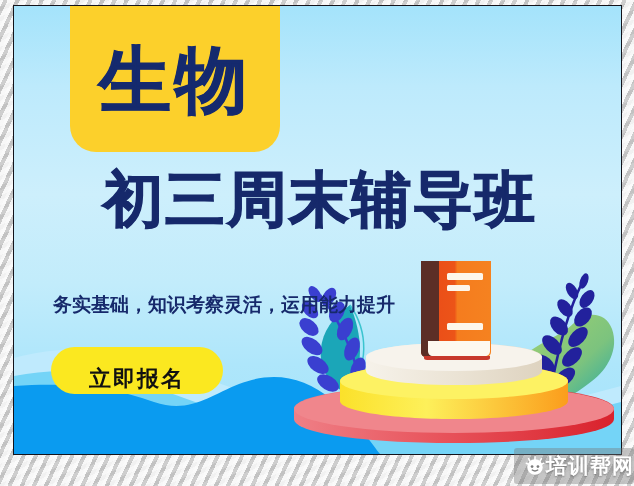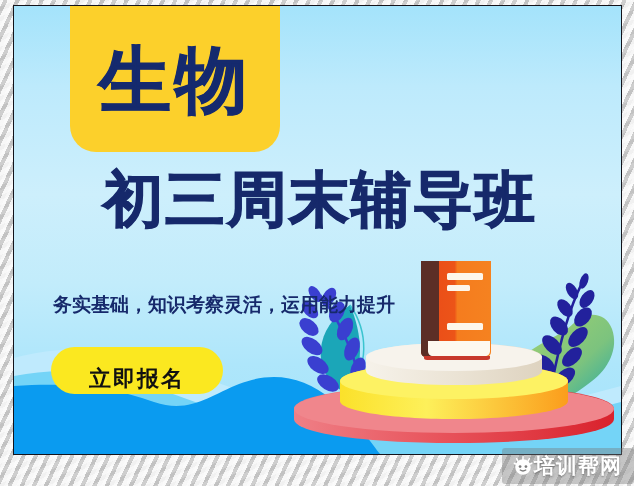--- a/index.html
+++ b/index.html
@@ -66,21 +66,21 @@
   
   #waves{position:absolute;left:0;bottom:0;width:100%;height:130px;z-index:2;}
 
   
   #illus{position:absolute;left:270px;top:255px;width:340px;height:185px;z-index:3;}
 
   
   #watermark{
     position:absolute;right:0px;bottom:2px;z-index:20;
     display:flex;align-items:center;
-    padding:4px 12px 4px 10px;
+    padding:4px 0 4px 10px;
     background:rgba(120,120,120,.40);
     border-radius:3px;
   }
   #wm-text{
     font-size:21px;font-weight:700;color:#ffffff;letter-spacing:1px;
     text-shadow:0 1px 2px rgba(0,0,0,.35);
   }
   #wm-logo{width:22px;height:22px;display:block;}
 </style>
 </head>

